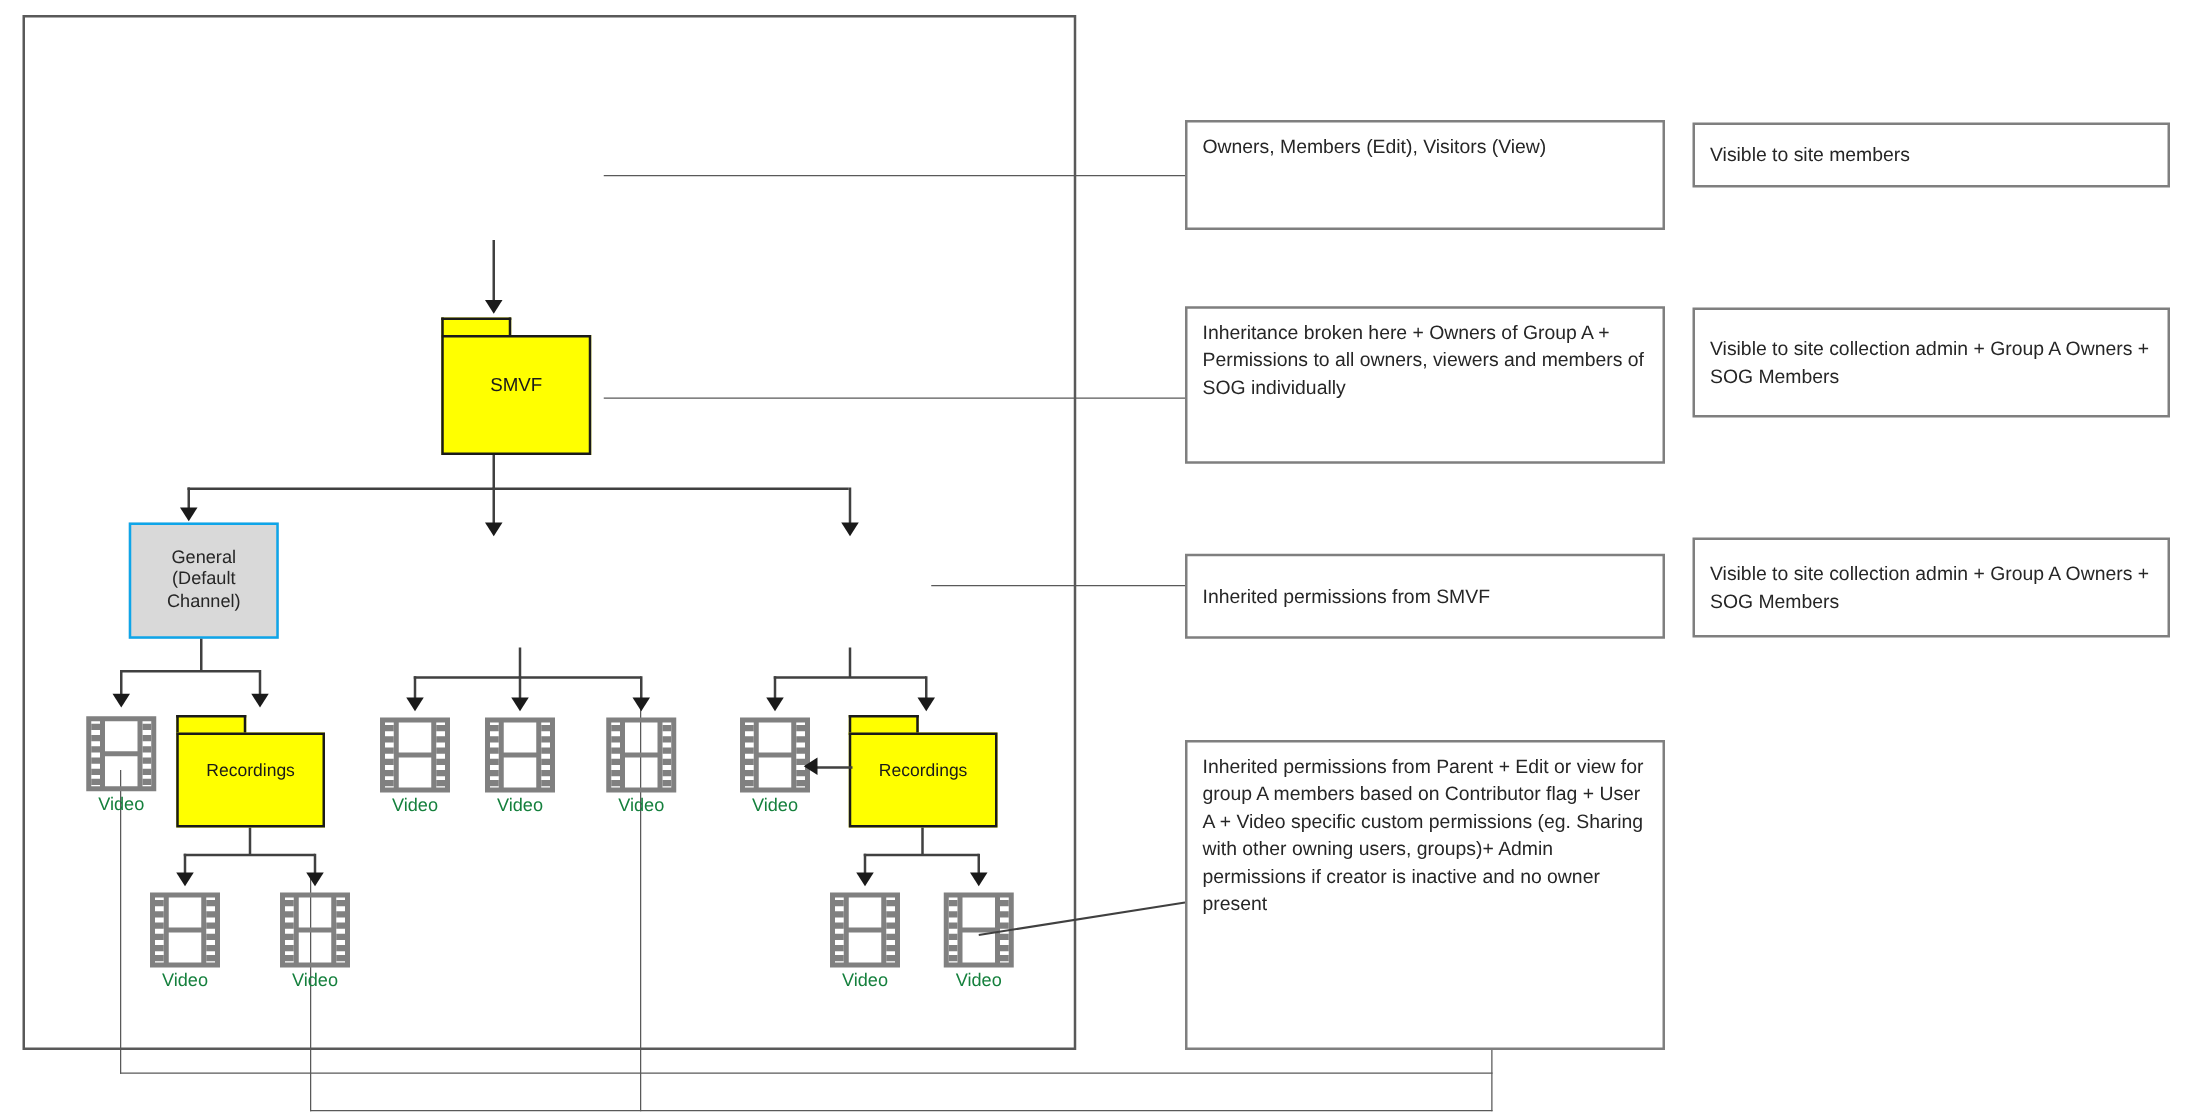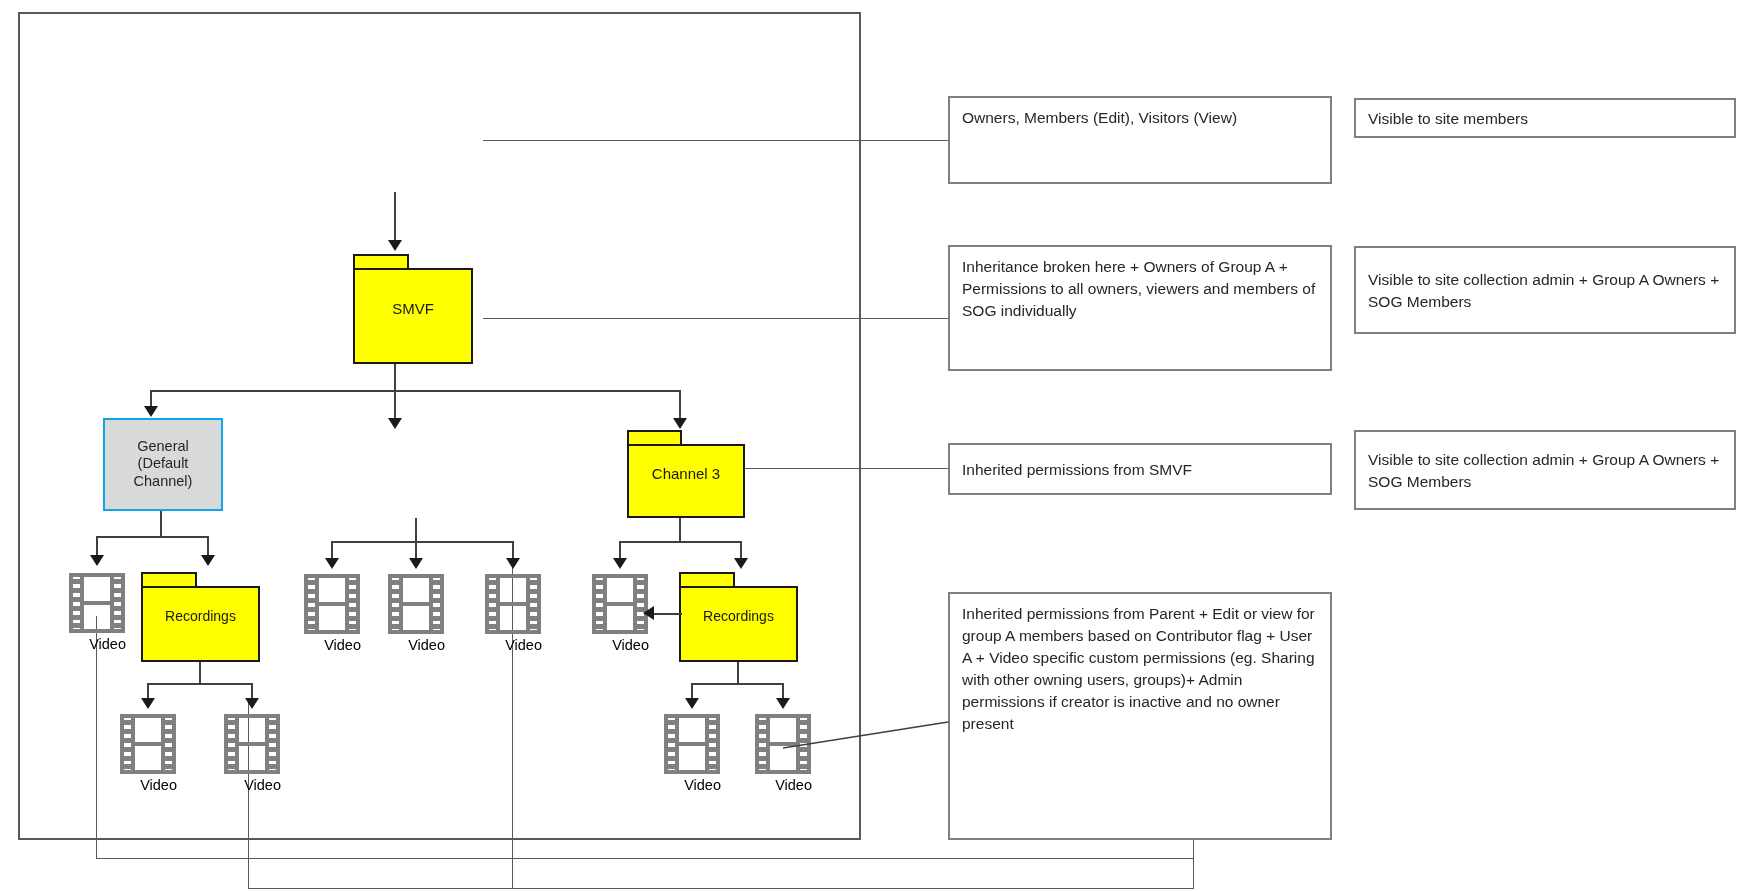--- a/index.html
+++ b/index.html
@@ -102,23 +102,23 @@
     background: #d9d9d9;
     z-index: -1;
   }
 
   
   .video-node { position: absolute; }
   .video-node .cap {
     position: absolute;
     left: 0; right: 0;
     top: 64px;
-    text-align: right;
+    text-align: center;
     font-size: 14.5px;
-    color: #000000;
+    color: #15803d;
     white-space: nowrap;
   }
 
   
   .note {
     position: absolute;
     border: 2px solid #7f7f7f;
     background: #ffffff;
     box-sizing: border-box;
     font-size: 15.5px;
@@ -372,25 +372,20 @@
           <rect x="46" y="16" width="7" height="5"></rect>
         <rect x="46" y="25" width="7" height="5"></rect>
           <rect x="46" y="34" width="7" height="5"></rect>
         <rect x="46" y="43" width="7" height="5"></rect>
           <rect x="46" y="51" width="7" height="5"></rect>
       </g>
     </svg>
     <div class="cap">Video</div>
   </div>
 
-  <div class="folder shadow" style="left:627px; top:430px; width:118px; height:88px;">
-    <div class="tab"></div>
-    <div class="body"></div>
-    <div class="label">Channel 3</div>
-  </div>
 
   <div class="ln-h thin" style="left:745px; top:468px; width:203px;"></div>
 
   <div class="ln-v" style="left:679px; top:518px; height:24px;"></div>
   <div class="ln-h" style="left:619px; top:541px; width:122px;"></div>
   <div class="ln-v" style="left:619px; top:541px; height:20px;"></div>
   <div class="arrow-down" style="left:613px; top:558px;"></div>
   <div class="ln-v" style="left:740px; top:541px; height:20px;"></div>
   <div class="arrow-down" style="left:734px; top:558px;"></div>
 
@@ -489,24 +484,24 @@
   </div>
 
   <svg class="diag-line" style="left:780px; top:700px; width:180px; height:60px;">
     <line x1="3" y1="48" x2="168" y2="22" stroke="#404040" stroke-width="1.6"></line>
   </svg>
 
   <div class="note" style="left:948px; top:96px; width:384px; height:88px;">Owners, Members (Edit), Visitors (View)</div>
 
   <div class="note" style="left:948px; top:245px; width:384px; height:126px; white-space:normal;">Inheritance broken here + Owners of Group A +   Permissions to all owners, viewers and members of SOG individually</div>
 
-  <div class="note" style="left:948px; top:443px; width:384px; height:52px; display:flex; align-items:center;">Inherited permissions from SMVF</div>
+  <div class="note" style="left:948px; top:443px; width:384px; height:68px; display:flex; align-items:center;">Inherited permissions from SMVF</div>
 
   <div class="note" style="left:948px; top:592px; width:384px; height:248px; white-space:normal;">Inherited permissions from Parent + Edit or view for group A members based on Contributor flag + User A + Video specific custom permissions (eg. Sharing with other owning users, groups)+ Admin permissions if creator is inactive and no owner present</div>
 
-  <div class="note" style="left:1354px; top:98px; width:382px; height:40px; display:flex; align-items:center;">Visible to site members</div>
+  <div class="note" style="left:1354px; top:98px; width:382px; height:52px; display:flex; align-items:center;">Visible to site members</div>
 
   <div class="note" style="left:1354px; top:246px; width:382px; height:88px; display:flex; align-items:center; white-space:normal;">Visible to site collection admin + Group A Owners + SOG Members</div>
 
   <div class="note" style="left:1354px; top:430px; width:382px; height:80px; display:flex; align-items:center; white-space:normal;">Visible to site collection admin + Group A Owners + SOG Members</div>
 
 
 </div>
 
 </body></html>

